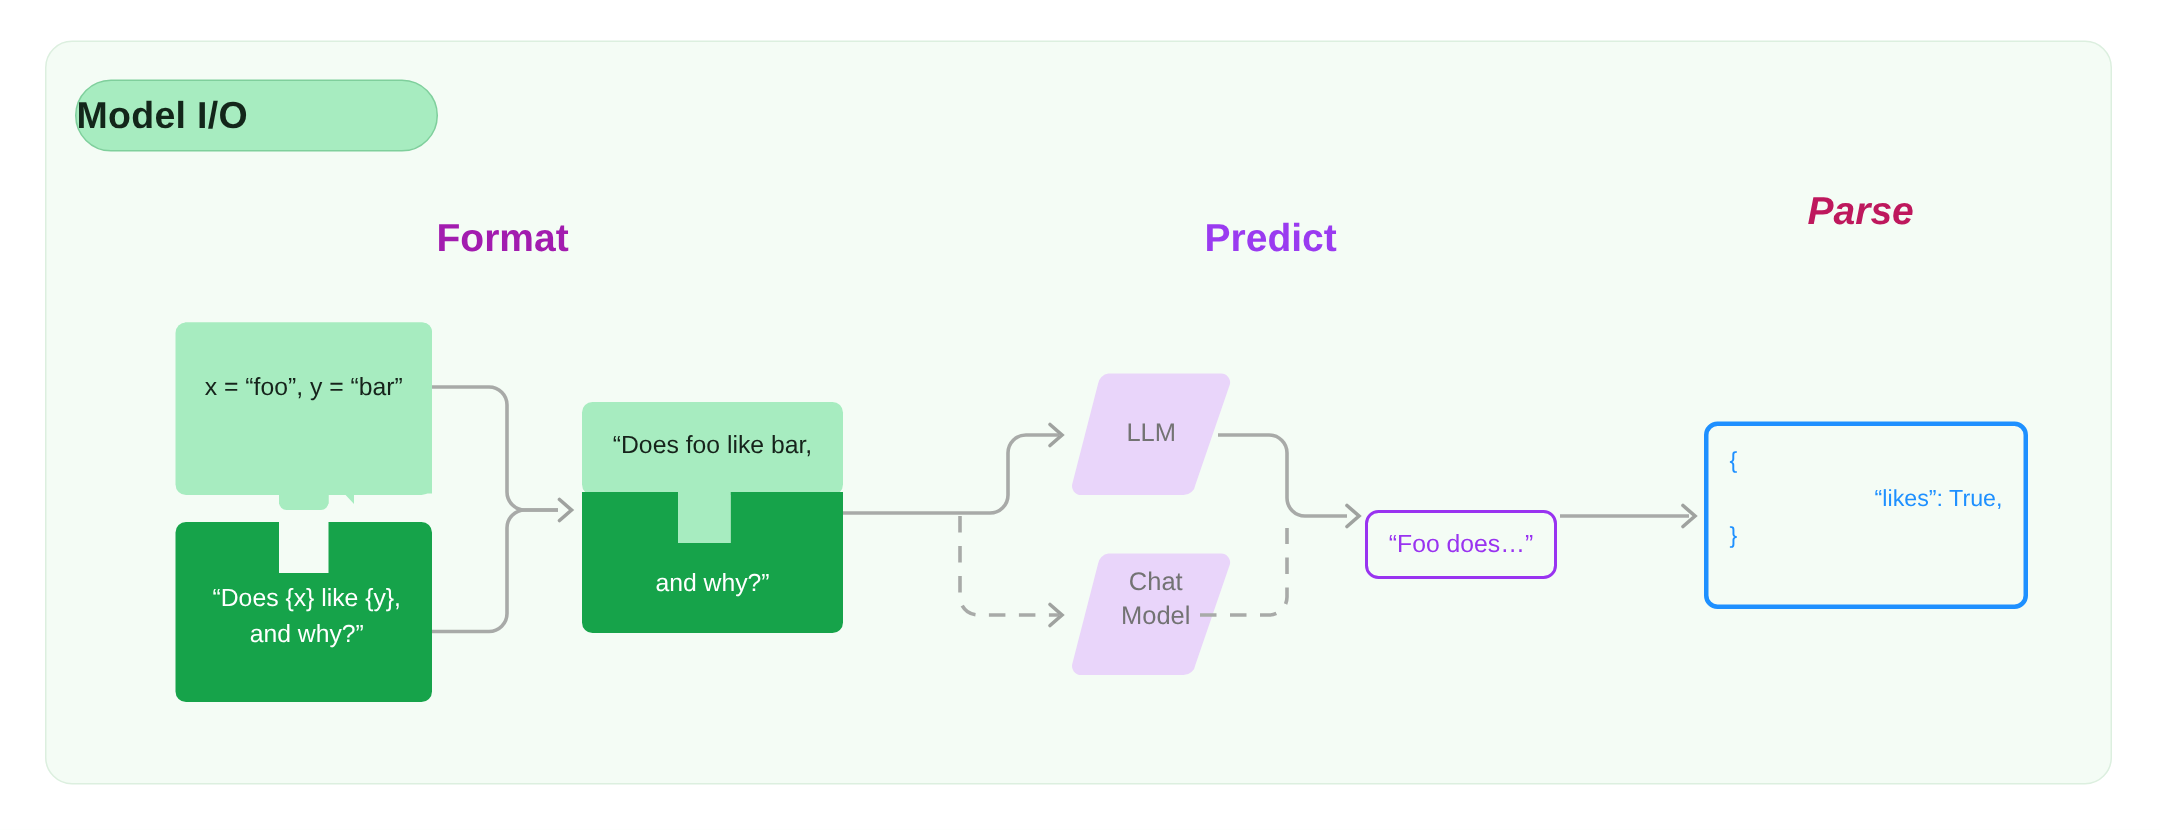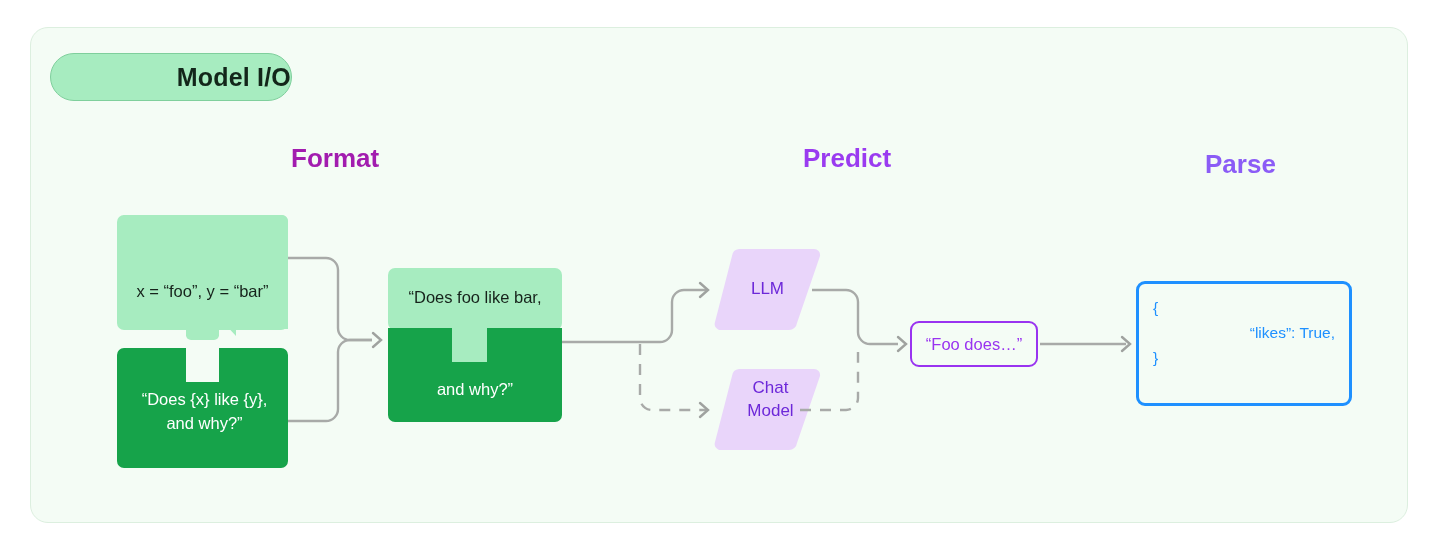--- a/index.html
+++ b/index.html
@@ -44,76 +44,76 @@
     left: 50px;
     top: 53px;
     width: 242px;
     height: 48px;
     background: #a7ecc0;
     border: 1.5px solid #7fcf9c;
     border-radius: 24px;
     box-sizing: border-box;
     display: flex;
     align-items: center;
-    justify-content: flex-end;
+    justify-content: flex-start;
   }
   .title-pill span {
     font-size: 25px;
     font-weight: bold;
     color: #13261a;
     letter-spacing: 0.2px;
   }
 
   
   .stage-header {
     position: absolute;
     font-size: 26px;
     font-weight: bold;
     white-space: nowrap;
   }
   #stage-format  { left: 291px; top: 143px; color: #a21caf; }
   #stage-predict { left: 803px; top: 143px; color: #9a3bf0; }
-  #stage-parse   { left: 1205px; top: 149px; color: #8b5cf6; }
+  #stage-parse   { left: 1205px; top: 125px; color: #be185d; font-style: italic; }
 
   
   .piece-text {
     position: absolute;
     text-align: center;
     font-size: 16.5px;
     line-height: 1.45;
     white-space: pre-line;
   }
   .text-dark  { color: #16231b; }
   .text-light { color: #ffffff; }
 
   
-  #piece-a-text { left: 117px; top: 247px; width: 171px; margin-top: 33px; }
+  #piece-a-text { left: 117px; top: 247px; width: 171px; }
   
   #piece-b-text { left: 117px; top: 388px; width: 175px; }
   
   #merged-top-text { left: 388px; top: 286px; width: 174px; }
   #merged-bot-text { left: 388px; top: 378px; width: 174px; }
 
   
   .para-label {
     position: absolute;
     text-align: center;
     font-size: 17px;
     line-height: 1.35;
-    color: #6d28d9;
+    color: #737373;
     white-space: pre-line;
   }
   #llm-label  { left: 715px; top: 278px; width: 105px; }
   #chat-label { left: 718px; top: 377px; width: 105px; }
 
   
   .chip {
     position: absolute;
     left: 910px;
-    top: 321px;
+    top: 340px;
     width: 128px;
     height: 46px;
     border: 2.5px solid #9933f0;
     border-radius: 9px;
     box-sizing: border-box;
     background: #f4fcf5;
     display: flex;
     align-items: center;
     justify-content: center;
   }

